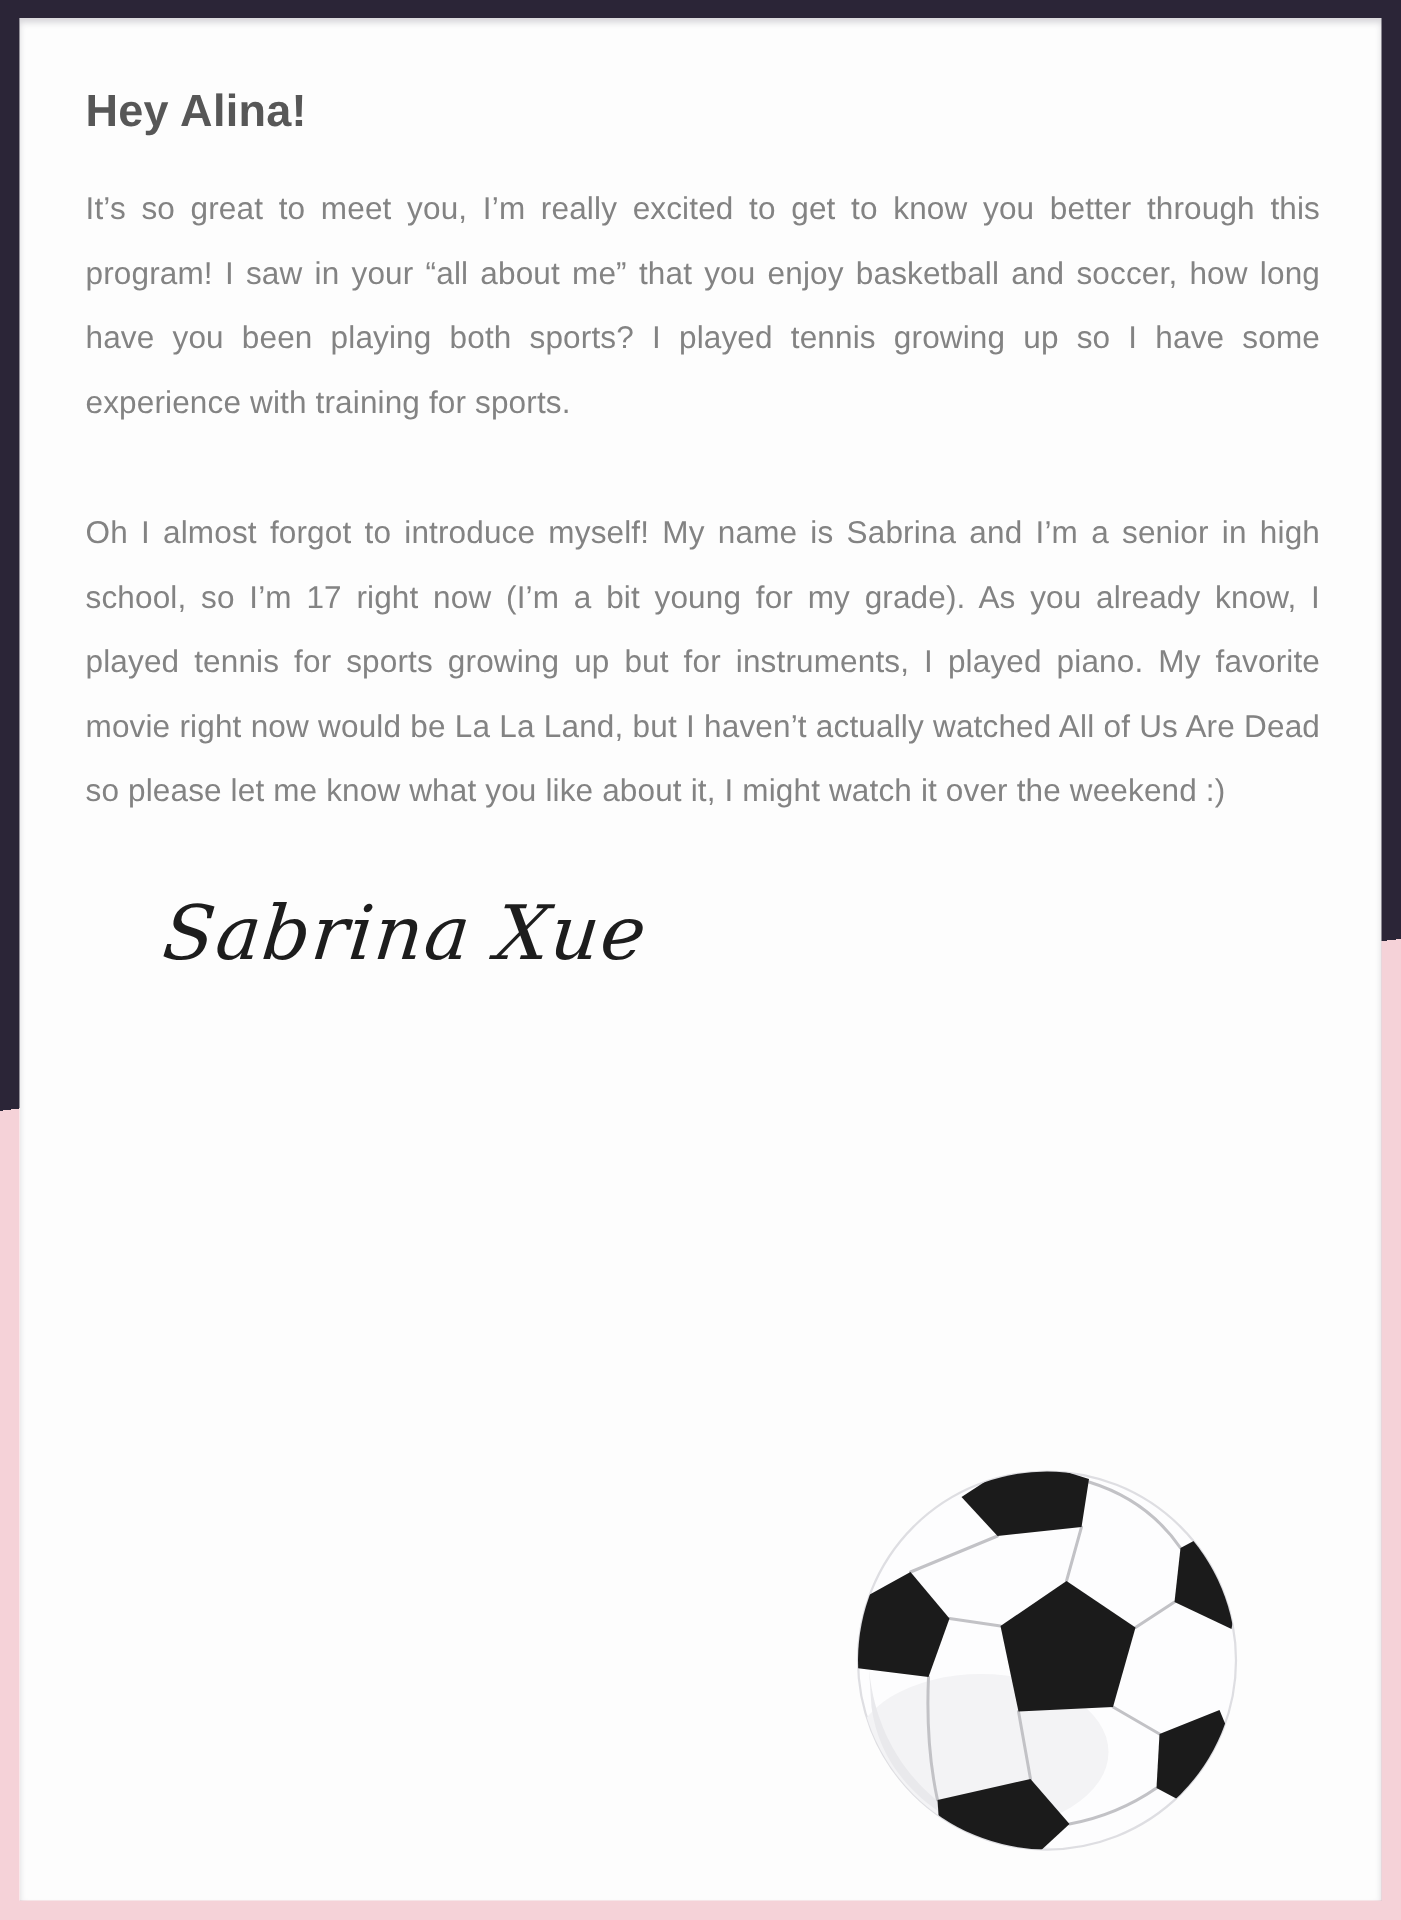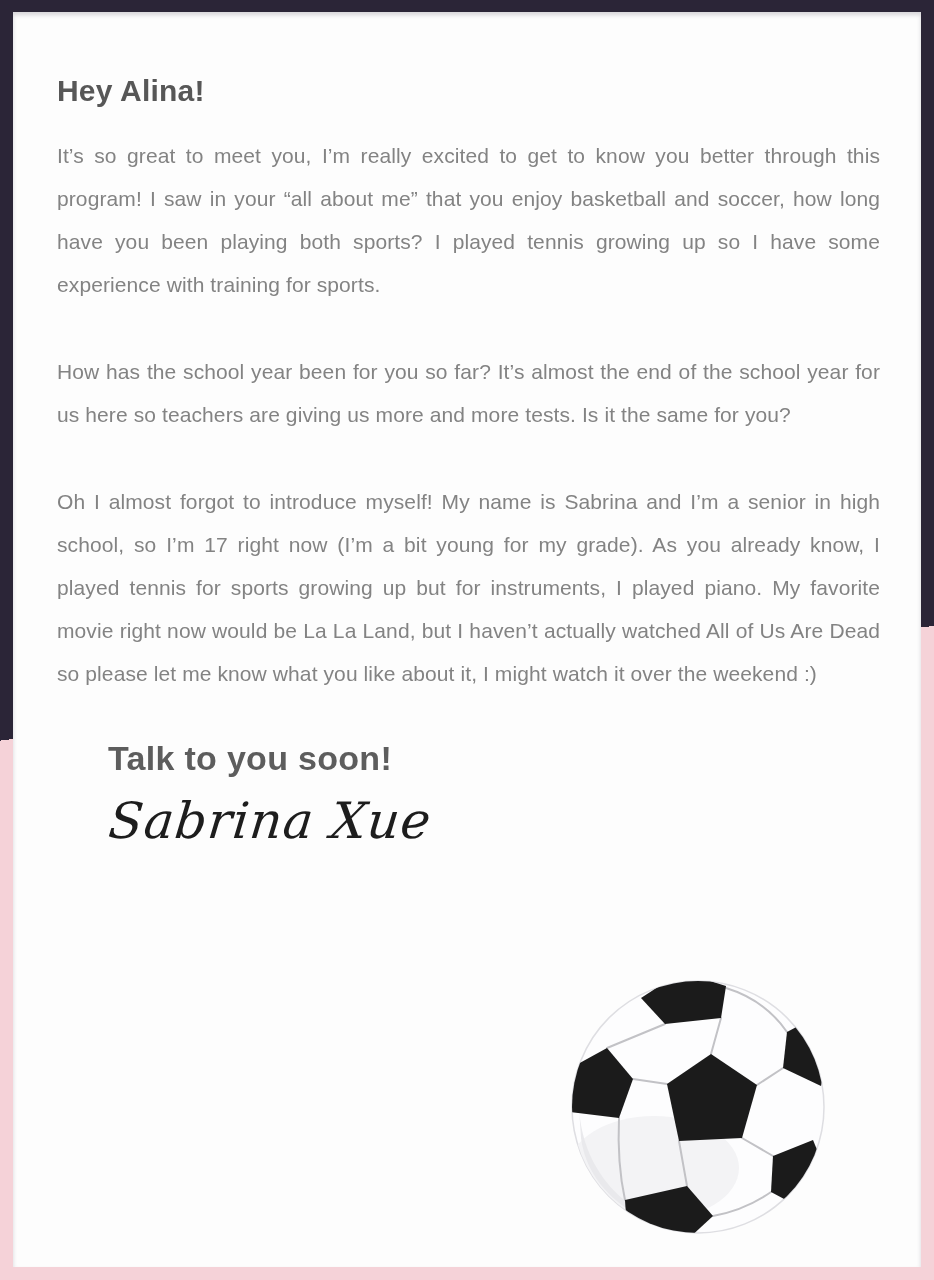--- a/index.html
+++ b/index.html
@@ -19,21 +19,21 @@
       var(--frame-bottom-color, #f5d2d8) 100%);
   }
   .letter-card {
     position: absolute;
     left: 13px; top: 12px; right: 13px; bottom: 13px;
     background: var(--paper-color, #fdfdfd);
     box-shadow: inset 0 3px 4px rgba(40,35,55,0.18);
   }
   .letter-content {
     position: absolute;
-    left: 44px; right: 41px; top: 62px;
+    left: 44px; right: 41px; top: 46px;
   }
   .greeting {
     font-size: 30px;
     font-weight: bold;
     color: var(--heading-color, #575757);
     margin: 0 0 26px 0;
     letter-spacing: 0.2px;
   }
   .para {
     font-size: 21px;
@@ -73,23 +73,21 @@
   .ball-seam { stroke: #c2c2c6; stroke-width: 2; fill: none; stroke-linecap: round; }
 </style>
 </head>
 <body>
 
 <div class="page">
   <div class="letter-card">
     <div class="letter-content">
       <h1 class="greeting">Hey Alina!</h1>
       <p class="para">It’s so great to meet you, I’m really excited to get to know you better through this program! I saw in your “all about me” that you enjoy basketball and soccer, how long have you been playing both sports? I played tennis growing up so I have some experience with training for sports.</p>
-      <p class="para">How has the school year been for you so far? It’s almost the end of the school year for us here so teachers are giving us more and more tests. Is it the same for you?</p>
       <p class="para">Oh I almost forgot to introduce myself! My name is Sabrina and I’m a senior in high school, so I’m 17 right now (I’m a bit young for my grade). As you already know, I played tennis for sports growing up but for instruments, I played piano. My favorite movie right now would be La La Land, but I haven’t actually watched All of Us Are Dead so please let me know what you like about it, I might watch it over the weekend :)</p>
-      <div class="closing">Talk to you soon!</div>
       <div class="signature">Sabrina Xue</div>
     </div>
 
     <svg class="soccer-ball" viewBox="0 0 258 258" xmlns="http://www.w3.org/2000/svg" aria-hidden="true">
       <defs>
         <clipPath id="ballclip">
             <circle cx="129" cy="129" r="126"></circle>
           </clipPath>
       </defs>
       <circle class="ball-base" cx="129" cy="129" r="126"></circle>

